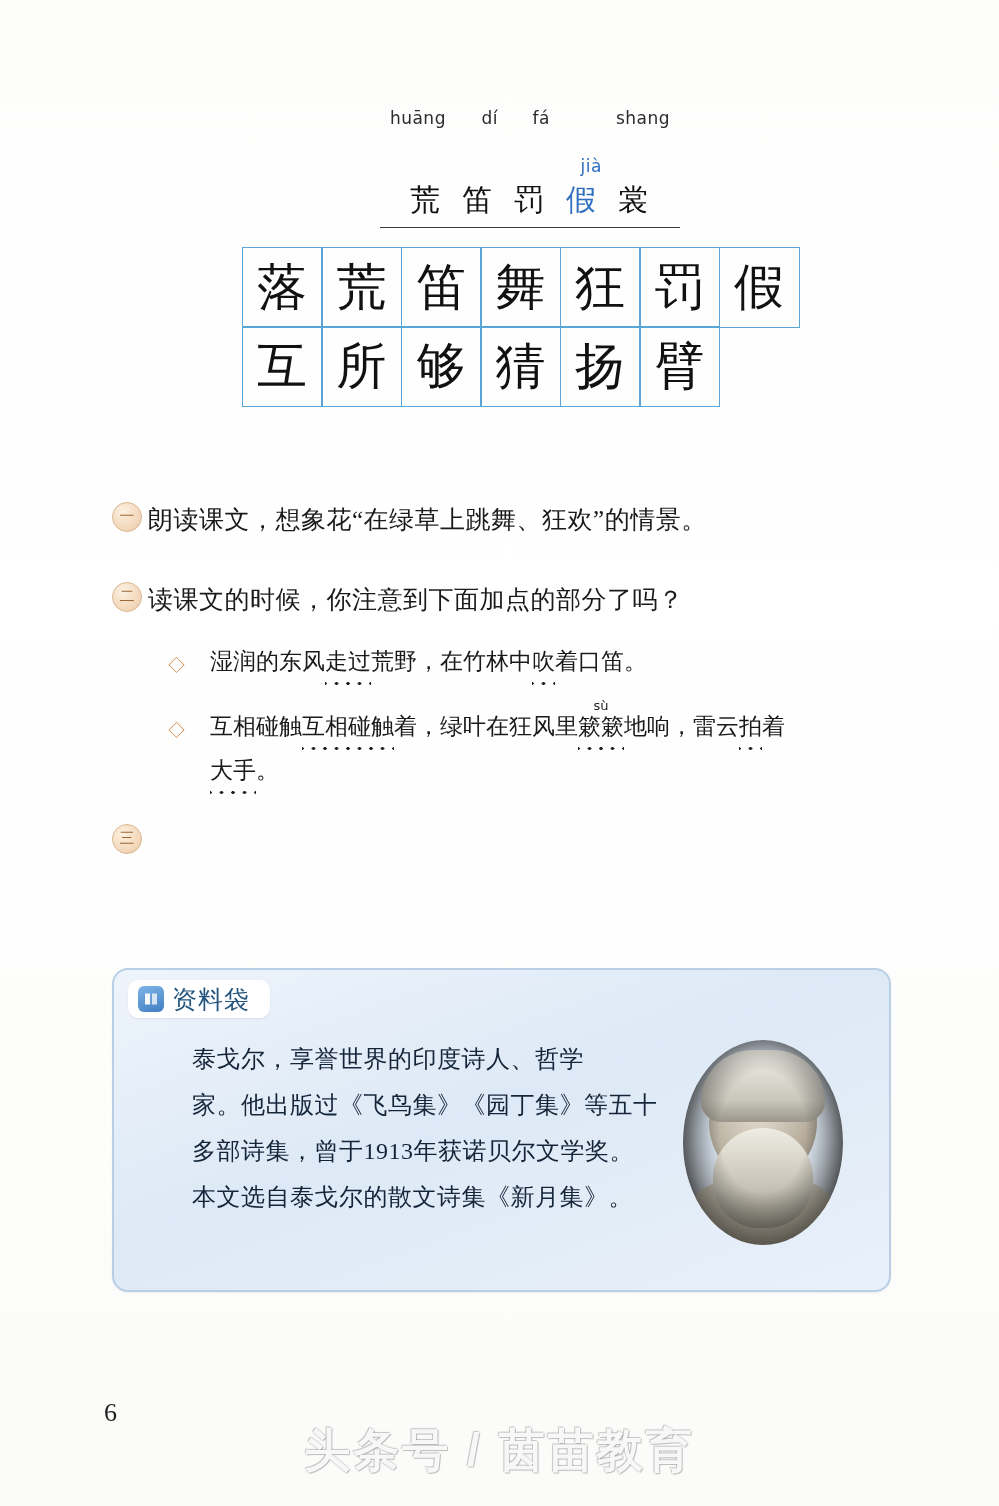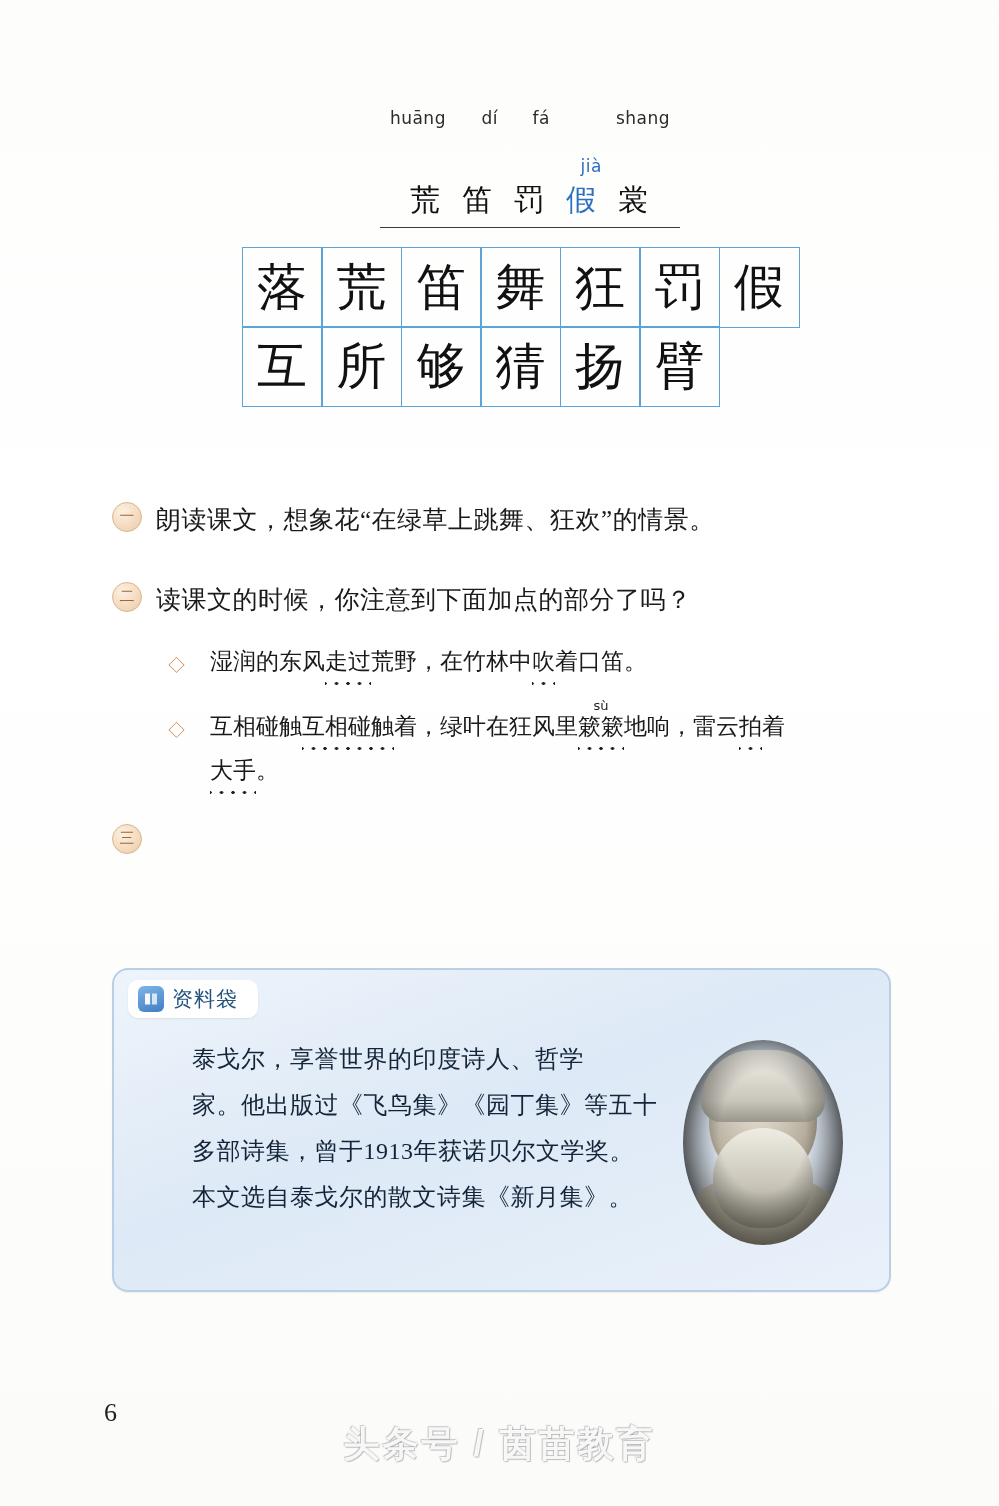--- a/index.html
+++ b/index.html
@@ -99,21 +99,21 @@
     background: radial-gradient(circle at 35% 30%, #fdf0e0, #f2d6b8 70%, #e2bf9a);
     border: 1px solid #d8b690;
     color: #9a6a3a;
     font-size: 15px;
     line-height: 27px;
     text-align: center;
     font-family: "Liberation Serif", serif;
     margin-top: 4px;
   }
   .item-text {
-    margin-left: 14px;
+    margin-left: 6px;
     font-size: 25px;
     line-height: 44px;
     color: #1a1a1a;
     letter-spacing: 0.5px;
   }
 
   .sub-item {
     position: absolute;
     display: flex;
     align-items: flex-start;
@@ -194,21 +194,21 @@
     background: linear-gradient(160deg, #7fb4e6, #3f7fc4);
     display: flex;
     align-items: center;
     justify-content: center;
     color: #fff;
     font-size: 15px;
     font-family: "DejaVu Sans", sans-serif;
   }
   .tab-label {
     margin-left: 8px;
-    font-size: 21px;
+    font-size: 25px;
     color: #24557f;
     letter-spacing: 1px;
   }
   .info-text {
     position: absolute;
     left: 78px;
     top: 66px;
     width: 520px;
     font-size: 24px;
     line-height: 46px;
@@ -279,21 +279,21 @@
     font-family: "Liberation Serif", serif;
   }
 
   
   .watermark {
     position: absolute;
     left: 0;
     right: 0;
     top: 1420px;
     text-align: center;
-    font-size: 36px;
+    font-size: 46px;
     letter-spacing: 3px;
     color: rgba(255,255,255,0.92);
     text-shadow:
       0 0 2px rgba(120,120,120,0.55),
       1px 1px 0 rgba(150,150,150,0.45),
       -1px -1px 0 rgba(150,150,150,0.35);
     font-family: "Liberation Sans", sans-serif;
     font-weight: bold;
     pointer-events: none;
   }

